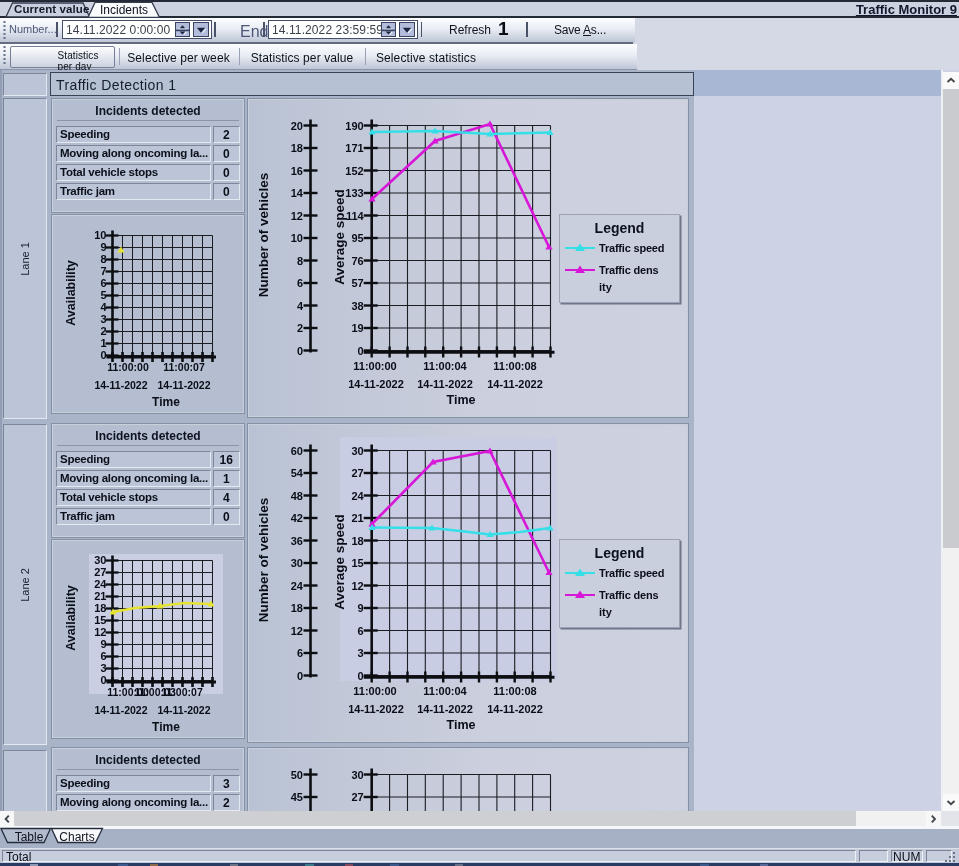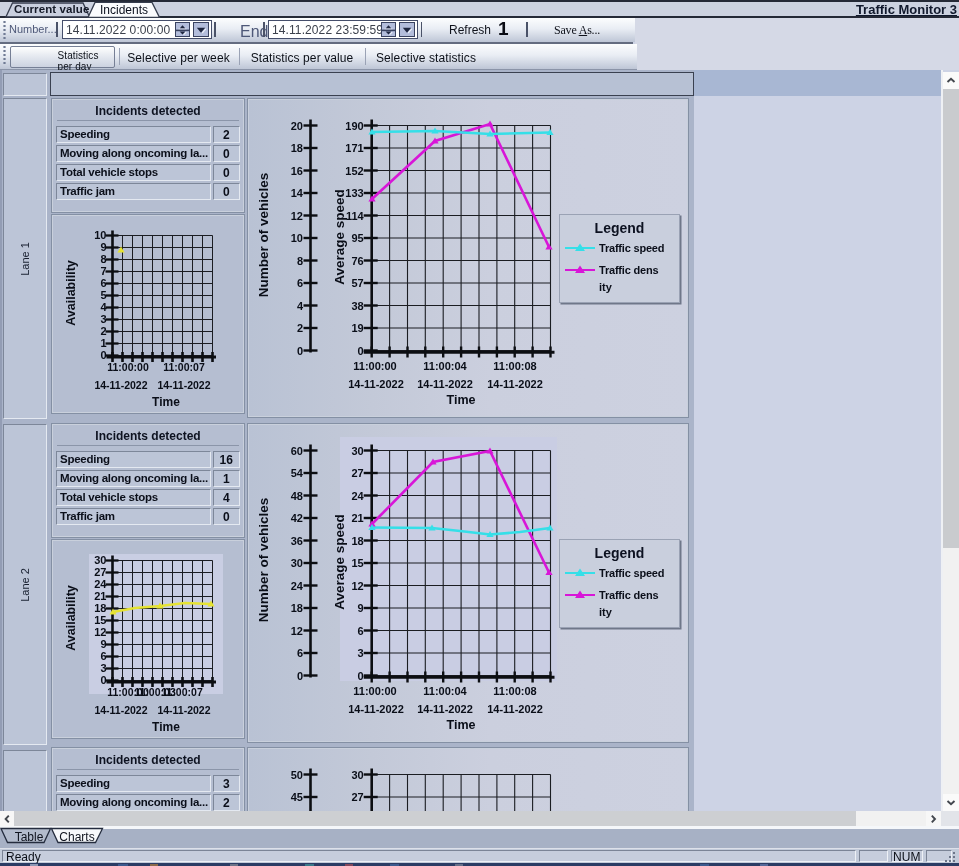--- a/index.html
+++ b/index.html
@@ -16,21 +16,21 @@
 </style></head><body>
 <div style="position:absolute;left:0px;top:0px;width:959px;height:18px;background:#ccd2e0;"></div>
 <div style="position:absolute;left:0px;top:0px;width:959px;height:2px;background:#242936;"></div>
 <div style="position:absolute;left:0px;top:16px;width:959px;height:2px;background:#242936;"></div>
 <svg style="position:absolute;left:0;top:0" width="200" height="18" viewBox="0 0 200 18">
     <path d="M6,16.8 L12.5,3 L83,3 L89.5,16.8 Z" fill="#c9cfde" stroke="#363d4e" stroke-width="1.3"></path>
     <path d="M88,17.4 L95,2.4 L152,2.4 L159.5,17.4 Z" fill="#fafbfd" stroke="#363d4e" stroke-width="1.3"></path>
   </svg>
 <div style="position:absolute;left:14px;top:3px;width:72px;height:14px;font-size:11.5px;letter-spacing:0.1px;white-space:nowrap;color:#151a28;font-weight:bold;">Current value</div>
 <div style="position:absolute;left:97px;top:3px;width:54px;height:14px;font-size:12px;color:#0a0f1c;text-align:center;">Incidents</div>
-<div style="position:absolute;left:780px;top:2px;width:177px;height:14px;font-size:13px;font-weight:bold;text-decoration:underline;color:#10182c;text-align:right;">Traffic Monitor 3</div>
+<div style="position:absolute;left:780px;top:2px;width:177px;height:14px;font-size:13px;font-weight:bold;text-decoration:underline;color:#10182c;text-align:right;">Traffic Monitor 9</div>
 <div style="position:absolute;left:635px;top:18px;width:324px;height:52px;background:#d5d9e6;"></div>
 <div style="position:absolute;left:0px;top:18px;width:635px;height:24px;background:linear-gradient(180deg,#fcfdfe 0%,#e9edf4 45%,#bec6d6 100%);"></div>
 <div style="position:absolute;left:0px;top:42px;width:633px;height:1.5px;background:#646c80;"></div>
 <div style="position:absolute;left:0px;top:43.5px;width:637px;height:25.5px;background:linear-gradient(180deg,#fcfdfe 0%,#e9edf4 45%,#bec6d6 100%);"></div>
 <div style="position:absolute;left:0px;top:69px;width:637px;height:1px;background:#8b94a8;"></div>
 <div style="position:absolute;left:3px;top:20px;width:3px;height:21px;background-image:radial-gradient(circle,#6f7a94 1px,transparent 1.3px);background-size:3px 4px;"></div>
 <div style="position:absolute;left:3px;top:45px;width:3px;height:21px;background-image:radial-gradient(circle,#6f7a94 1px,transparent 1.3px);background-size:3px 4px;"></div>
 <div style="position:absolute;left:9px;top:23px;width:48px;height:13px;font-size:11px;color:#4e5878;">Number...</div>
 <div class="sep" style="position:absolute;left:56px;top:22px;width:1.5px;height:15px;background:#4a5268;"></div>
 <div style="position:absolute;left:61.5px;top:19.5px;width:150px;height:19.5px;background:#fff;border:1px solid #454e6b;"></div>
@@ -63,35 +63,36 @@
   </svg>
 <div style="position:absolute;left:399.0px;top:21.5px;width:16px;height:15.5px;background:#b3bddb;border:1px solid #39425f;"></div>
 <svg style="position:absolute;left:399.0px;top:21.5px" width="16" height="16" viewBox="0 0 16 16">
     <path d="M8,10.8 L12.2,5.8 L3.8,5.8 Z" fill="#1f2740"></path>
     <path d="M8.8,10.6 L12.4,6.4 L13.2,7.2 L9.6,11.4 Z" fill="#eef1f8"></path>
   </svg>
 <div style="position:absolute;left:420.5px;top:22px;width:1.5px;height:15px;background:#4a5268;"></div>
 <div style="position:absolute;left:449px;top:22.5px;width:45px;height:14px;font-size:12px;color:#10131c;">Refresh</div>
 <div style="position:absolute;left:498px;top:18px;width:18px;height:22px;font-size:19px;font-weight:bold;color:#0a0c14;">1</div>
 <div style="position:absolute;left:526px;top:22px;width:1.5px;height:15px;background:#4a5268;"></div>
-<div style="position:absolute;left:554px;top:22.5px;width:60px;height:14px;font-size:12px;letter-spacing:-0.2px;color:#10131c;font-family:Liberation Serif, serif;">Save <u>A</u>s...</div>
+<div style="position:absolute;left:554px;top:22.5px;width:60px;height:14px;font-size:12px;letter-spacing:-0.2px;color:#10131c;">Save <u>A</u>s...</div>
 <div style="position:absolute;left:9.5px;top:46px;width:105px;height:22px;background:linear-gradient(180deg,#fefefe,#e3e7ef 50%,#ccd2e0);border:1px solid #767f95;border-radius:2px;"></div>
 <div style="position:absolute;left:9.5px;top:50px;width:105px;height:14px;font-size:10px;letter-spacing:0.1px;text-align:left;color:#0c1018;padding-left:48px;">Statistics per day</div>
 <div style="position:absolute;left:118.5px;top:48px;width:1.5px;height:17px;background:#9aa2b5;"></div>
 <div style="position:absolute;left:124px;top:51px;width:109px;height:14px;font-size:12px;letter-spacing:0.1px;text-align:center;color:#0c1018;">Selective per week</div>
 <div style="position:absolute;left:238.5px;top:48px;width:1.5px;height:17px;background:#9aa2b5;"></div>
 <div style="position:absolute;left:246px;top:51px;width:112px;height:14px;font-size:12px;letter-spacing:0.1px;text-align:center;color:#0c1018;">Statistics per value</div>
 <div style="position:absolute;left:364.5px;top:48px;width:1.5px;height:17px;background:#9aa2b5;"></div>
 <div style="position:absolute;left:370px;top:51px;width:112px;height:14px;font-size:12px;letter-spacing:0.1px;text-align:center;color:#0c1018;">Selective statistics</div>
 <div style="position:absolute;left:0px;top:70px;width:941px;height:741px;overflow:hidden;background:#aab4c9;">
     <div style="position:absolute;left:694px;top:0px;width:247px;height:26px;background:#a8b7d3;"></div>
     <div style="position:absolute;left:0px;top:0px;width:2px;height:741px;background:#939db4;"></div>
     <div style="position:absolute;left:694px;top:26px;width:247px;height:715px;background:#cdd3e5;"></div>
     <div class="cell" style="position:absolute;left:3px;top:3px;width:44px;height:23px;"></div>
     <div style="position:absolute;left:50px;top:2px;width:644px;height:24px;background:#b7c1d4;border:1px solid #3a4150;"></div>
+    <div style="position:absolute;left:56px;top:6.5px;width:300px;height:16px;font-size:14px;letter-spacing:0.4px;color:#161d2c;">Traffic Detection 1</div>
     <div class="cell" style="position:absolute;left:3px;top:28px;width:44px;height:321px;"></div>
     <div class="vlbl" style="position:absolute;left:3px;top:181.5px;width:44px;height:14px;line-height:14px;">Lane 1</div>
     <div class="cell" style="position:absolute;left:3px;top:354px;width:44px;height:321px;"></div>
     <div class="vlbl" style="position:absolute;left:3px;top:507.5px;width:44px;height:14px;line-height:14px;">Lane 2</div>
     <div class="cell" style="position:absolute;left:3px;top:680px;width:44px;height:62px;"></div>
     <div class="panelD" style="position:absolute;left:52px;top:29px;width:192px;height:113px;"></div>
     <div style="position:absolute;left:52px;top:34px;width:192px;height:15px;font-size:12px;font-weight:bold;text-align:center;color:#0d1220;">Incidents detected</div>
     <div style="position:absolute;left:57px;top:49.5px;width:182px;height:1px;background:#8b95a9;"></div>
     <div class="cell" style="position:absolute;left:56px;top:55.5px;width:154.5px;height:17px;"></div>
     <div style="position:absolute;left:60px;top:57.5px;width:148px;height:14px;font-size:11.5px;font-weight:bold;white-space:nowrap;overflow:hidden;letter-spacing:-0.25px;">Speeding</div>
@@ -637,21 +638,21 @@
 <div style="position:absolute;left:0px;top:827px;width:959px;height:21px;background:#a7b1c5;"></div>
 <div style="position:absolute;left:0px;top:826px;width:959px;height:2.5px;background:#f5f7fa;"></div>
 <svg style="position:absolute;left:0;top:826px" width="120" height="18" viewBox="0 0 120 18">
     <path d="M1,2.5 L7.5,16.5 L44,16.5 L50.5,2.5 Z" fill="#b3bccd" stroke="#242c3e" stroke-width="1.3"></path>
     <path d="M51.5,2.5 L58,16.5 L95.5,16.5 L102.5,2.5 Z" fill="#f6f8fb" stroke="#242c3e" stroke-width="1.3"></path>
   </svg>
 <div style="position:absolute;left:11px;top:829.5px;width:36px;height:13px;font-size:12px;text-align:center;color:#10141f;">Table</div>
 <div style="position:absolute;left:58px;top:829.5px;width:38px;height:13px;font-size:12px;text-align:center;color:#10141f;">Charts</div>
 <div style="position:absolute;left:0px;top:848px;width:959px;height:15px;background:#c3cbda;border-top:1px solid #dde1ea;"></div>
 <div class="pane" style="position:absolute;left:2px;top:849.5px;width:854px;height:12px;"></div>
-<div style="position:absolute;left:6px;top:850px;width:100px;height:13px;font-size:12px;color:#0c1018;">Ready</div>
+<div style="position:absolute;left:6px;top:850px;width:100px;height:13px;font-size:12px;color:#0c1018;">Total</div>
 <div class="pane" style="position:absolute;left:859px;top:849.5px;width:29px;height:12px;"></div>
 <div class="pane" style="position:absolute;left:890.5px;top:849.5px;width:32.5px;height:12px;"></div>
 <div style="position:absolute;left:890.5px;top:850px;width:32.5px;height:13px;font-size:12px;text-align:center;color:#0c1018;">NUM</div>
 <div class="pane" style="position:absolute;left:925.5px;top:849.5px;width:26px;height:12px;"></div>
 <svg style="position:absolute;left:944px;top:851px" width="13" height="12" viewBox="0 0 13 12">
     <rect x="9" y="1" width="2" height="2" fill="#6d7689"></rect>
     <rect x="5" y="5" width="2" height="2" fill="#6d7689"></rect>
     <rect x="9" y="5" width="2" height="2" fill="#6d7689"></rect>
     <rect x="1" y="9" width="2" height="2" fill="#6d7689"></rect>
     <rect x="5" y="9" width="2" height="2" fill="#6d7689"></rect>

